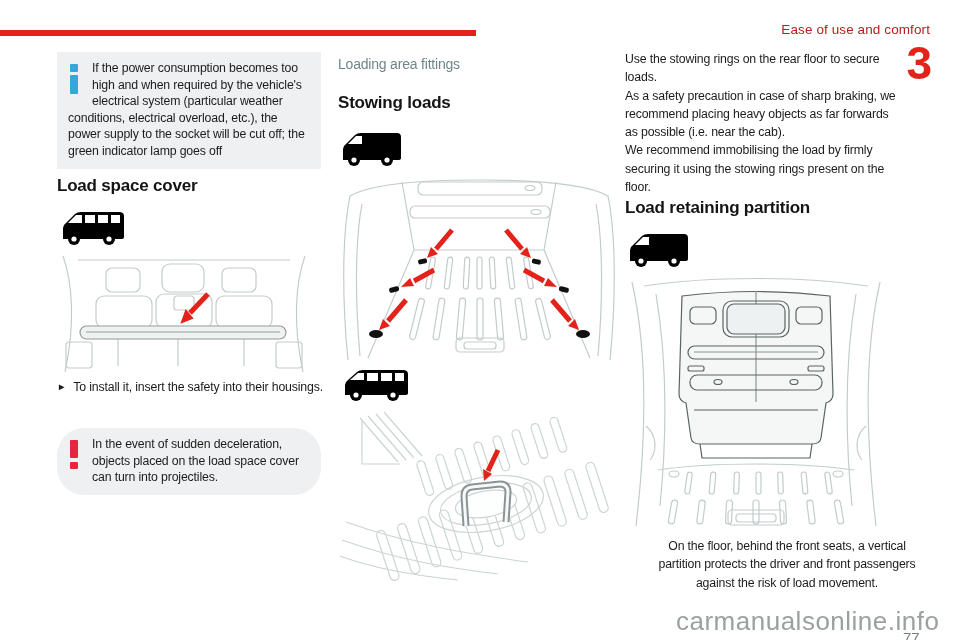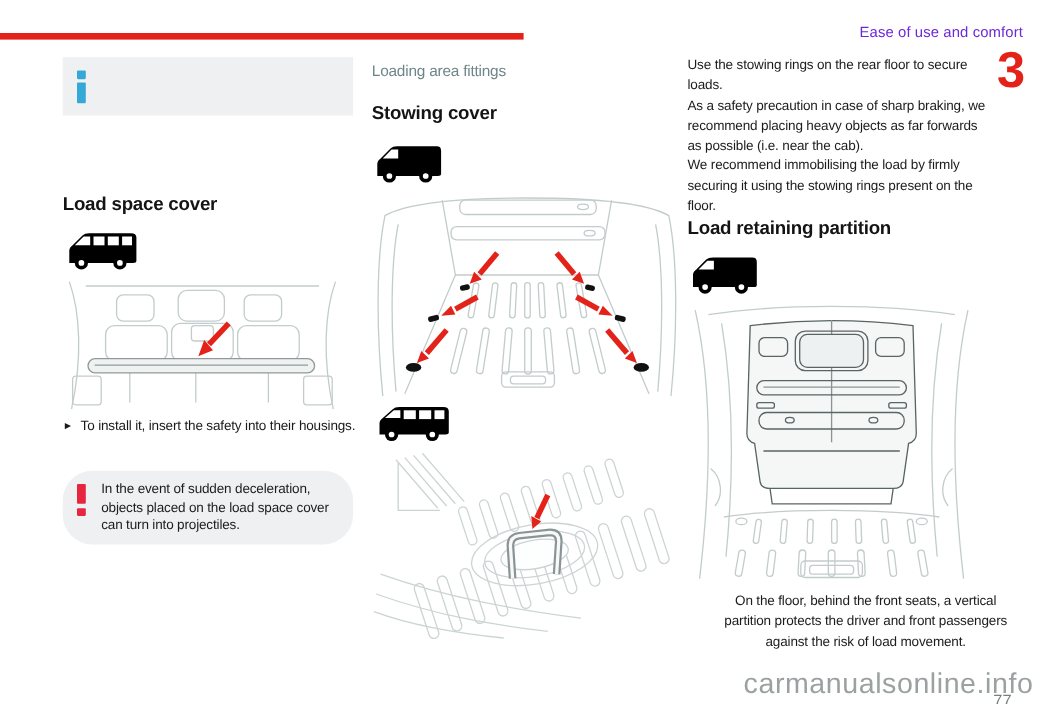--- a/index.html
+++ b/index.html
@@ -1,21 +1,21 @@
 <!DOCTYPE html>
 <html><head>
 <meta charset="utf-8">
 <style>
   html,body{margin:0;padding:0;background:#fff;}
   .page{position:relative;width:960px;height:640px;background:#ffffff;overflow:hidden;
         font-family:"Liberation Sans",sans-serif;color:#1a1a1a;}
   .abs{position:absolute;}
   
   .red-bar{left:0;top:30px;width:476px;height:6px;background:#e32219;}
-  .section-title{top:22px;right:30px;font-size:13.5px;color:#6d28d9;letter-spacing:0.1px;}
+  .section-title{top:22px;right:30px;font-size:13.5px;color:#b91c1c;letter-spacing:0.1px;}
   .chapter-number{top:40px;right:28px;font-size:46px;font-weight:bold;color:#e32219;line-height:1;}
   
   .h2{font-size:17px;font-weight:bold;color:#141414;letter-spacing:-0.2px;}
   .body-text{font-size:12.3px;line-height:16.6px;letter-spacing:-0.15px;color:#1c1c1c;}
   .para{font-size:12.3px;line-height:18.3px;letter-spacing:-0.15px;color:#1c1c1c;}
   
   .note-box{background:#eef0f1;padding:8px 11px 9px 11px;}
   .note-icon{float:left;width:24px;height:34px;margin-top:2px;}
   
   .section-heading{font-size:14px;color:#6f8689;letter-spacing:-0.2px;}
@@ -36,20 +36,21 @@
   <div class="abs section-title">Ease of use and comfort</div>
   <div class="abs chapter-number">3</div>
 
   <div class="abs note-box body-text" style="left:57px;top:52px;width:242px;">
     <span class="note-icon">
       <svg width="14" height="32" viewBox="0 0 14 32">
         <rect x="2" y="2" width="8" height="8" rx="1" fill="#35a8d8"></rect>
         <rect x="2" y="13" width="8" height="19" rx="1" fill="#35a8d8"></rect>
       </svg>
     </span>
+    <span>If the power consumption becomes too high and when required by the vehicle's electrical system (particular weather conditions, electrical overload, etc.), the power supply to the socket will be cut off; the green indicator lamp goes off</span>
   </div>
 
   <div class="abs h2" style="left:57px;top:176px;">Load space cover</div>
 
   <div class="abs van-icon" style="left:60px;top:210px;">
     <svg width="66" height="37" viewBox="0 0 66 37">
       <path d="M3,29 L3,18 Q3,15 6,13 L15,4 Q17,2 21,2 L59,2 Q64,2 64,6 L64,27 Q64,29 61,29 Z" fill="#000"></path>
       <polygon points="8,13 16,5 22,5 22,13" fill="#fff"></polygon>
       <rect x="25" y="5" width="10" height="8" fill="#fff"></rect>
       <rect x="38" y="5" width="10" height="8" fill="#fff"></rect>
@@ -93,21 +94,21 @@
     <span class="note-icon">
       <svg width="14" height="32" viewBox="0 0 14 32">
         <rect x="2" y="2" width="8" height="18" rx="1" fill="#e8253f"></rect>
         <rect x="2" y="24" width="8" height="7" rx="1" fill="#e8253f"></rect>
       </svg>
     </span>
     <span>In the event of sudden deceleration, objects placed on the load space cover can turn into projectiles.</span>
   </div>
 
   <div class="abs section-heading" style="left:338px;top:56px;">Loading area fittings</div>
-  <div class="abs h2" style="left:338px;top:93px;">Stowing cover</div>
+  <div class="abs h2" style="left:338px;top:93px;">Stowing loads</div>
 
   <div class="abs van-icon" style="left:341px;top:130px;">
     <svg width="62" height="38" viewBox="0 0 62 38">
       <path d="M2,30 L2,19 Q2,16 5,14 L14,5 Q16,3 20,3 L56,3 Q60,3 60,7 L60,28 Q60,30 57,30 Z" fill="#000"></path>
       <polygon points="7,14 15,6 21,6 21,14" fill="#fff"></polygon>
       <circle cx="13" cy="30" r="6" fill="#000"></circle>
         <circle cx="13" cy="30" r="2.6" fill="#fff"></circle>
       <circle cx="46" cy="30" r="6" fill="#000"></circle>
         <circle cx="46" cy="30" r="2.6" fill="#fff"></circle>
     </svg>

